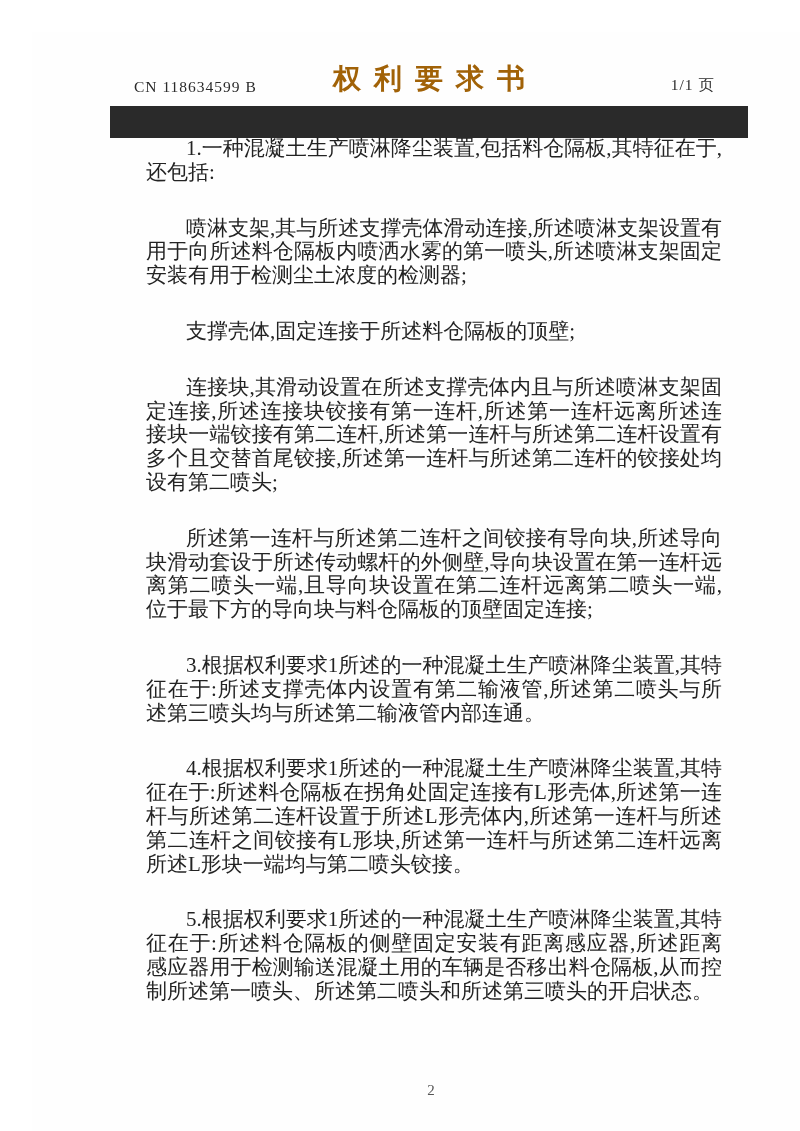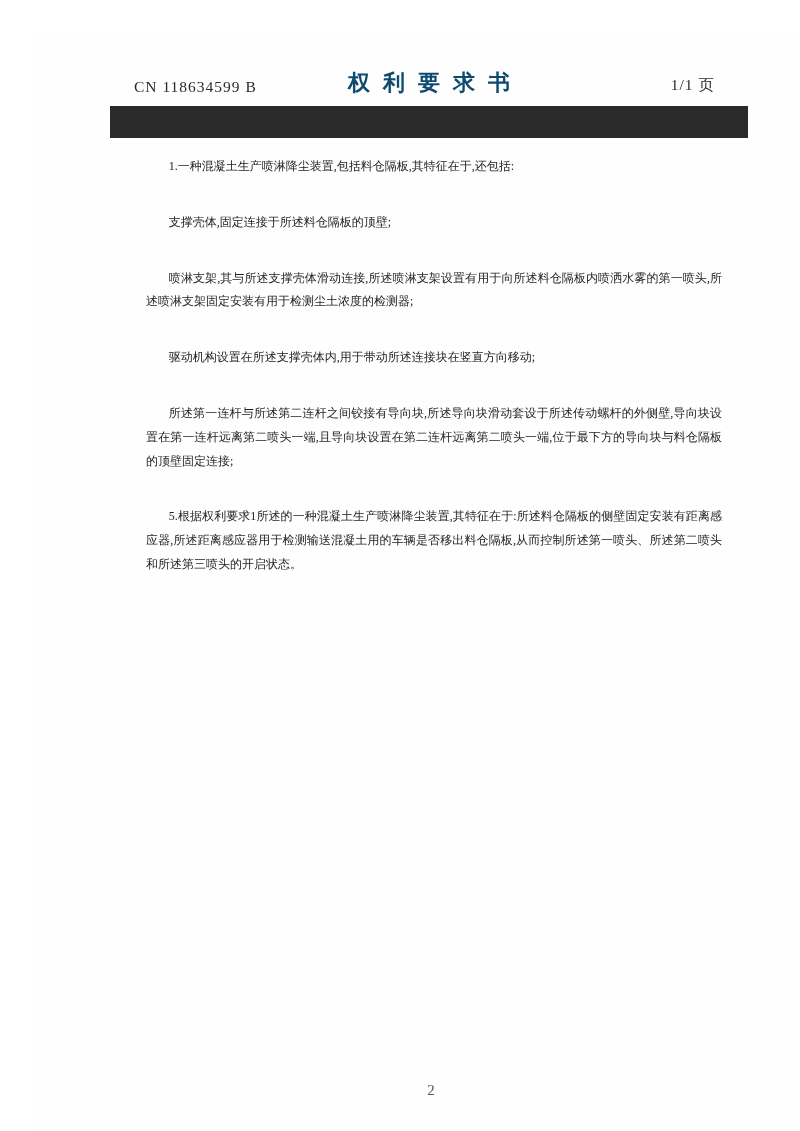--- a/index.html
+++ b/index.html
@@ -32,25 +32,25 @@
     letter-spacing: 1px;
     color: #2a2a2a;
     white-space: nowrap;
   }
   .doc-title {
     position: absolute;
     left: 0;
     right: 0;
     bottom: 0;
     text-align: center;
-    font-size: 22px;
+    font-size: 28px;
     font-weight: 600;
     letter-spacing: 13px;
     margin-right: -13px;
-    color: #0c4a6e;
+    color: #a16207;
     white-space: nowrap;
   }
   .page-indicator {
     position: absolute;
     right: 17px;
     bottom: 2px;
     font-size: 15.5px;
     letter-spacing: 1px;
     color: #2a2a2a;
     white-space: nowrap;
@@ -59,24 +59,24 @@
     position: absolute;
     top: 74px;
     left: 78px;
     width: 638px;
     height: 2px;
     background: #2a2a2a;
   }
   
   .claims {
     position: absolute;
-    top: 91px;
+    top: 73px;
     left: 82px;
     width: 640px;
-    font-size: 12px;
+    font-size: 21px;
     line-height: 23.8px;
     text-align: justify;
     color: #232323;
   }
   .claims p {
     text-indent: 1.9em;
     word-break: break-all;
   }
   
   .footer {
@@ -99,24 +99,26 @@
   <div class="header">
     <span class="pub-number">CN 118634599 B</span>
     <span class="doc-title">权利要求书</span>
     <span class="page-indicator">1/1 页</span>
   </div>
 
   <div class="header-rule"></div>
 
   <main class="claims">
     <p>1.一种混凝土生产喷淋降尘装置,包括料仓隔板,其特征在于,还包括:</p>
+    <p>喷淋支架,其与所述支撑壳体滑动连接,所述喷淋支架设置有用于向所述料仓隔板内喷洒水雾的第一喷头,所述喷淋支架固定安装有用于检测尘土浓度的检测器;</p>
     <p>支撑壳体,固定连接于所述料仓隔板的顶壁;</p>
-    <p>喷淋支架,其与所述支撑壳体滑动连接,所述喷淋支架设置有用于向所述料仓隔板内喷洒水雾的第一喷头,所述喷淋支架固定安装有用于检测尘土浓度的检测器;</p>
-    <p>驱动机构设置在所述支撑壳体内,用于带动所述连接块在竖直方向移动;</p>
+    <p>连接块,其滑动设置在所述支撑壳体内且与所述喷淋支架固定连接,所述连接块铰接有第一连杆,所述第一连杆远离所述连接块一端铰接有第二连杆,所述第一连杆与所述第二连杆设置有多个且交替首尾铰接,所述第一连杆与所述第二连杆的铰接处均设有第二喷头;</p>
     <p>所述第一连杆与所述第二连杆之间铰接有导向块,所述导向块滑动套设于所述传动螺杆的外侧壁,导向块设置在第一连杆远离第二喷头一端,且导向块设置在第二连杆远离第二喷头一端,位于最下方的导向块与料仓隔板的顶壁固定连接;</p>
+    <p>3.根据权利要求1所述的一种混凝土生产喷淋降尘装置,其特征在于:所述支撑壳体内设置有第二输液管,所述第二喷头与所述第三喷头均与所述第二输液管内部连通。</p>
+    <p>4.根据权利要求1所述的一种混凝土生产喷淋降尘装置,其特征在于:所述料仓隔板在拐角处固定连接有L形壳体,所述第一连杆与所述第二连杆设置于所述L形壳体内,所述第一连杆与所述第二连杆之间铰接有L形块,所述第一连杆与所述第二连杆远离所述L形块一端均与第二喷头铰接。</p>
     <p>5.根据权利要求1所述的一种混凝土生产喷淋降尘装置,其特征在于:所述料仓隔板的侧壁固定安装有距离感应器,所述距离感应器用于检测输送混凝土用的车辆是否移出料仓隔板,从而控制所述第一喷头、所述第二喷头和所述第三喷头的开启状态。</p>
   </main>
 
   <div class="footer">
     <span class="page-number">2</span>
   </div>
 
 </div>
 
 </body></html>

